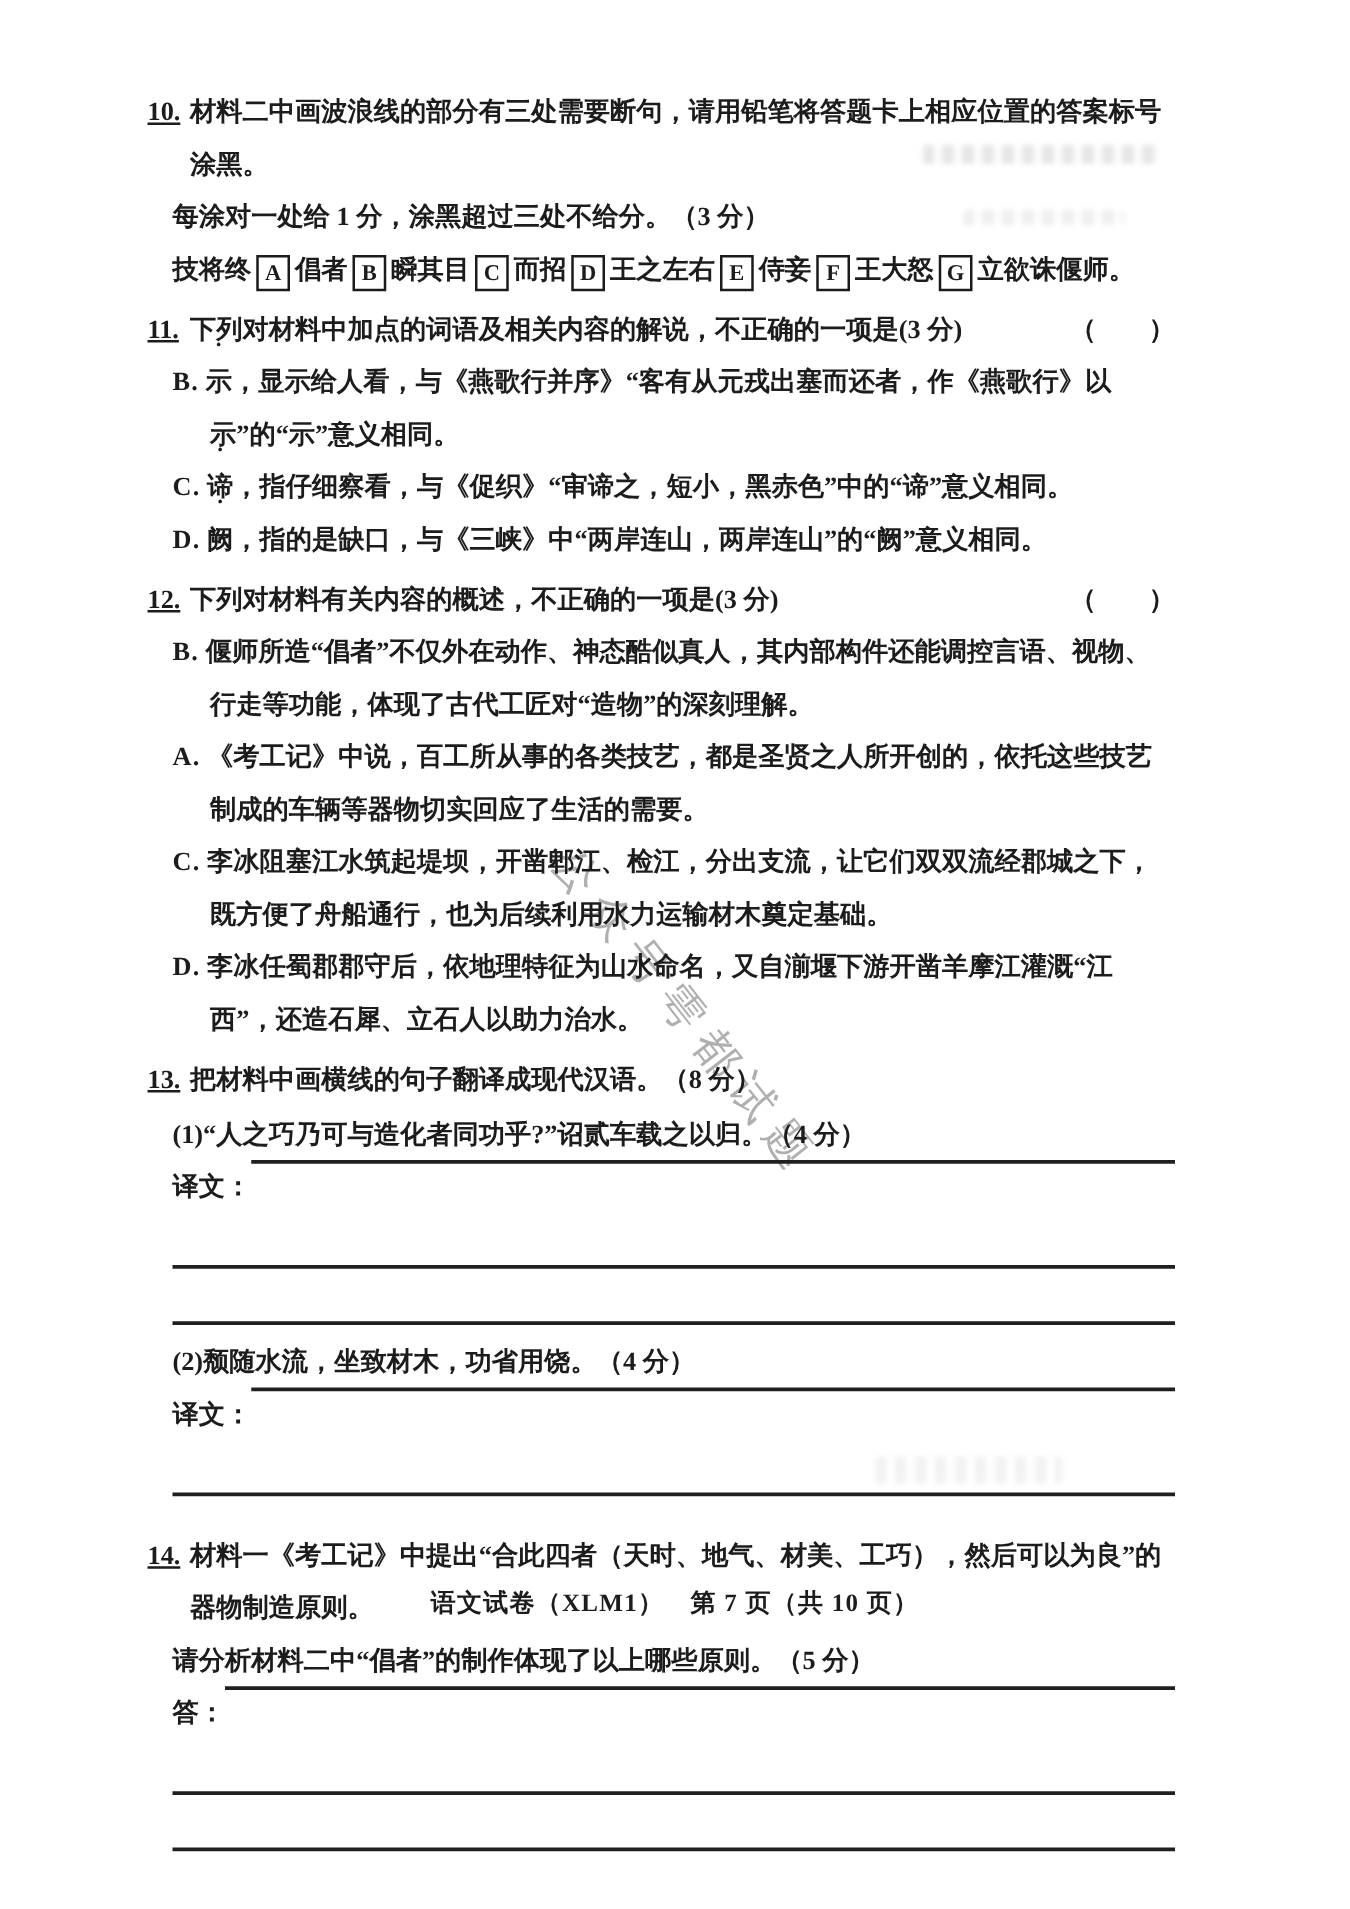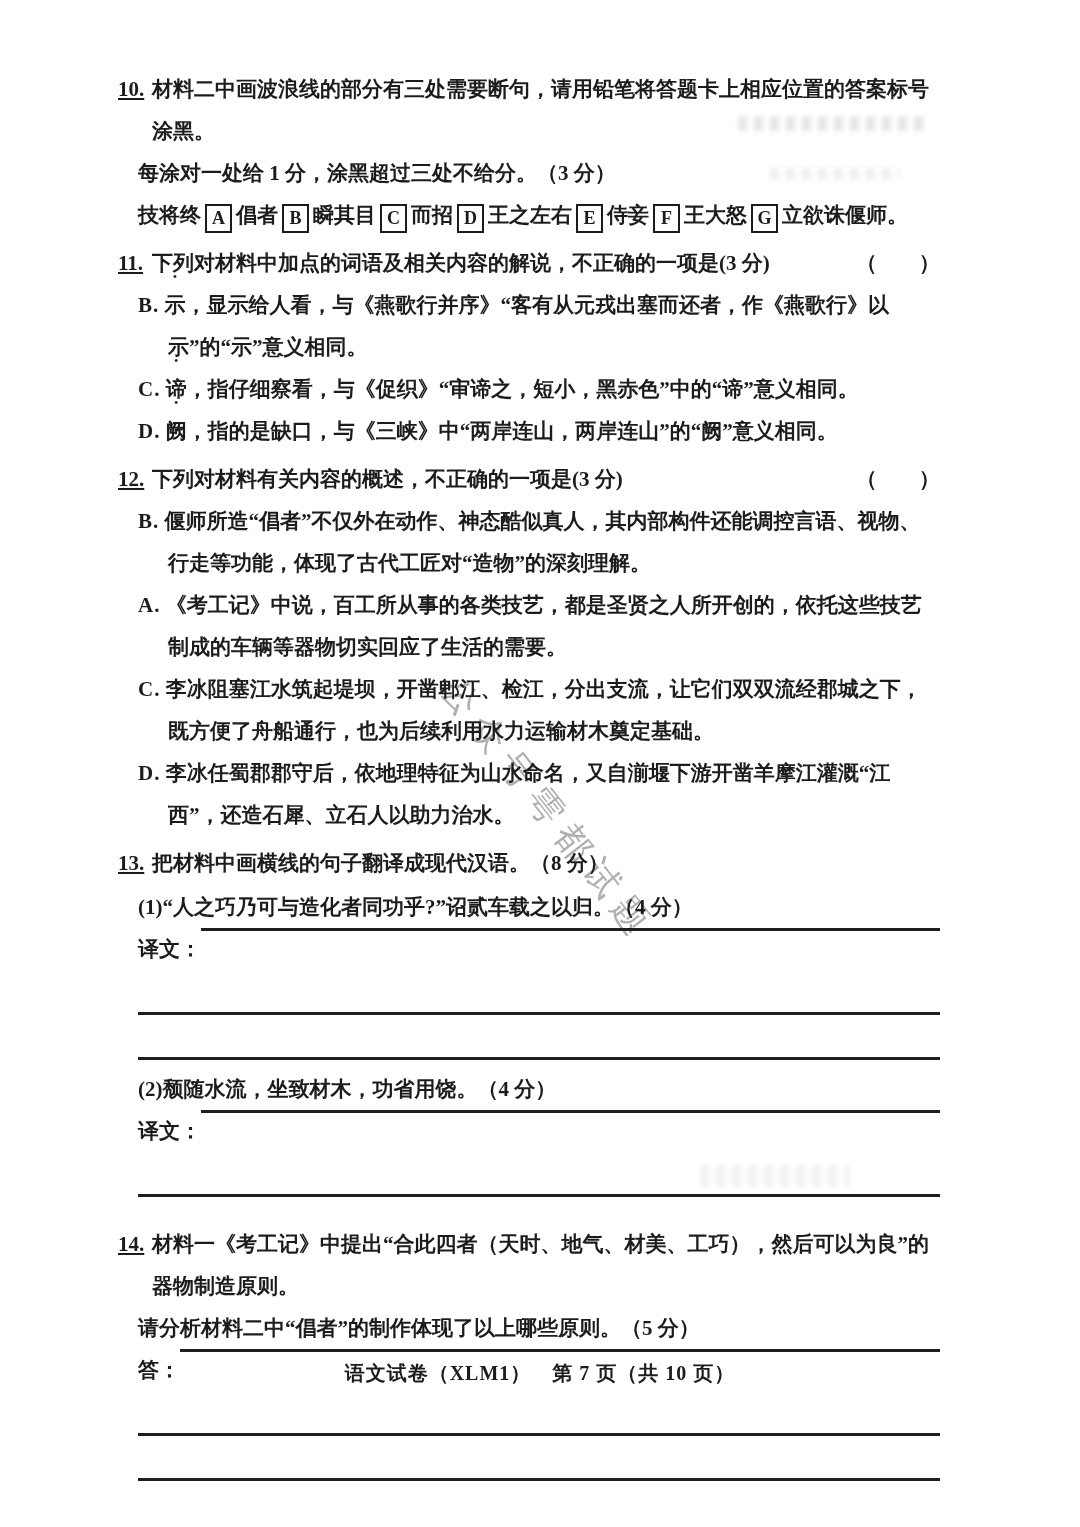--- a/index.html
+++ b/index.html
@@ -41,21 +41,21 @@
     vertical-align:-2px;
     text-indent:0;
   }
   .seg{text-indent:0;}
   .write-row{display:flex;align-items:flex-start;}
   .write-row .wlabel{white-space:nowrap;}
   .write-row .fill{flex:1;border-bottom:3px solid #1f1f1f;margin-bottom:7px;}
   .blank-row{height:42px;border-bottom:3px solid #1f1f1f;}
   .sub-row{margin-top:2px;}
   .footer{
-    position:absolute;left:0;top:1360px;width:1080px;
+    position:absolute;left:0;top:1269px;width:1080px;
     text-align:center;
     font-size:20px;font-weight:700;color:#1c1c1c;
     letter-spacing:1px;
   }
   .watermark{
     position:absolute;
     left:468px;top:668px;
     transform:rotate(52deg);
     transform-origin:left top;
     font-size:36px;

